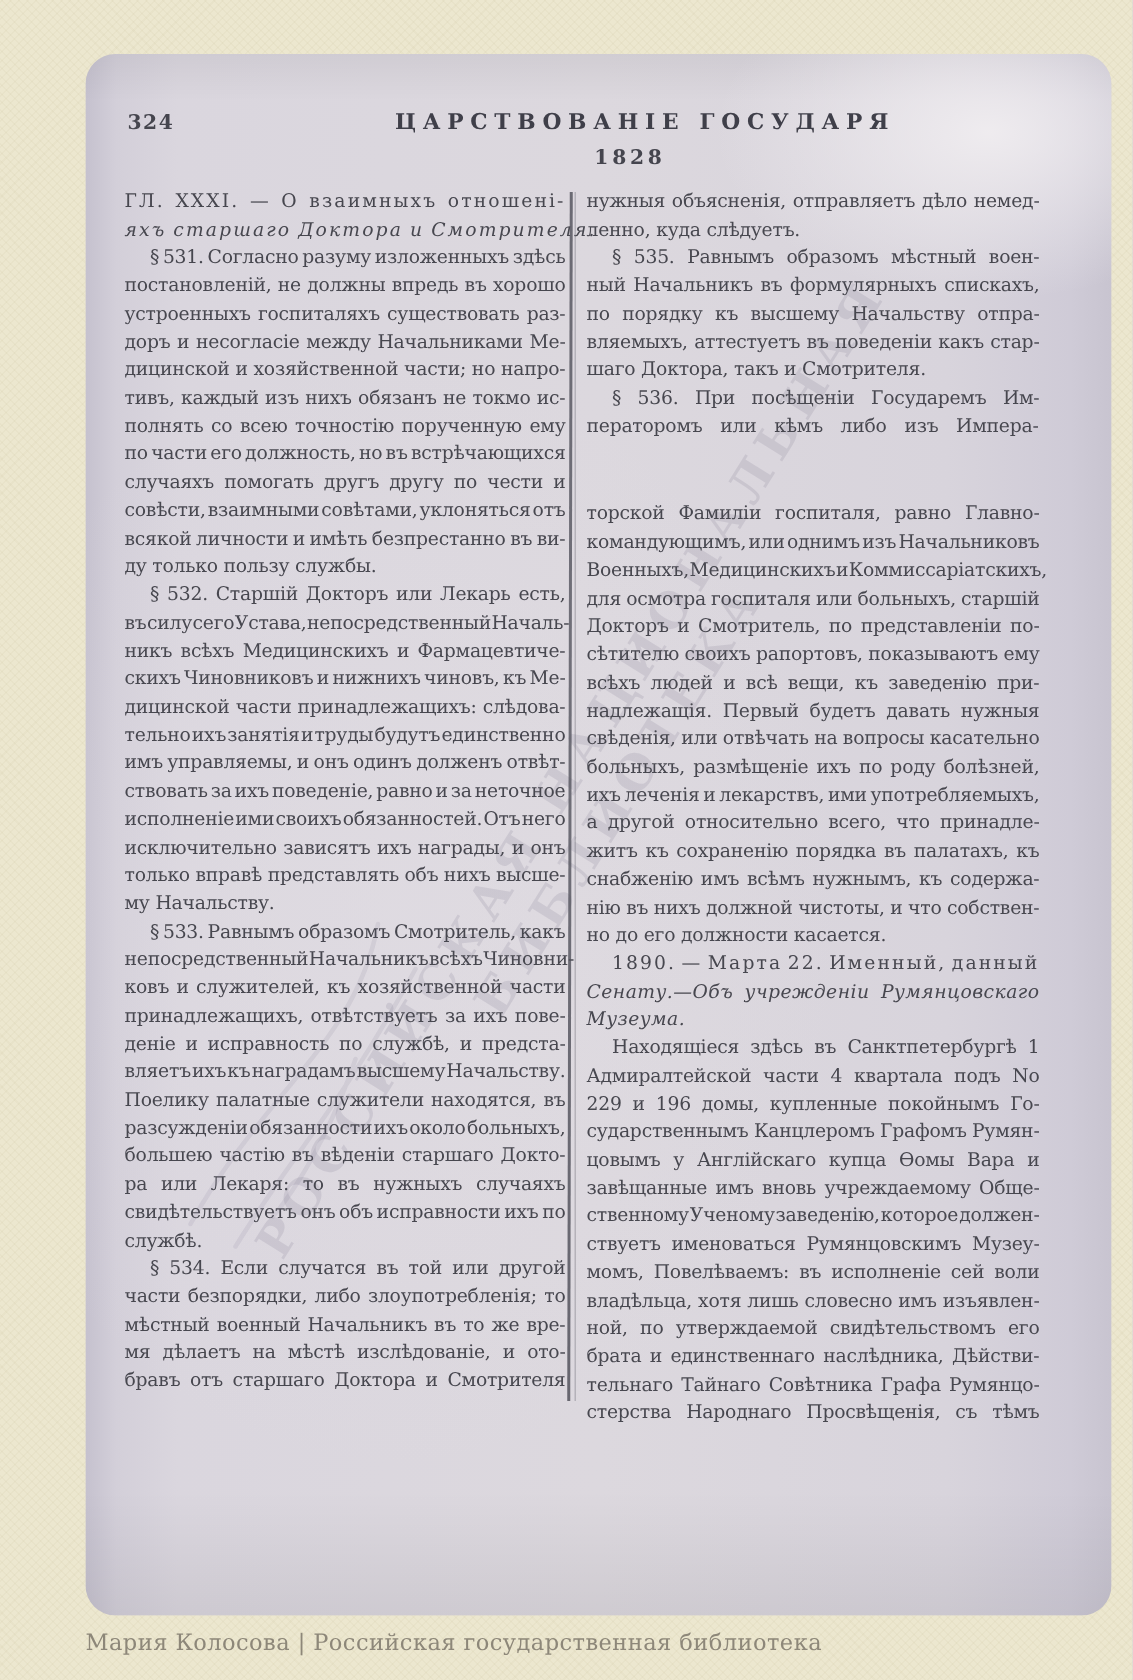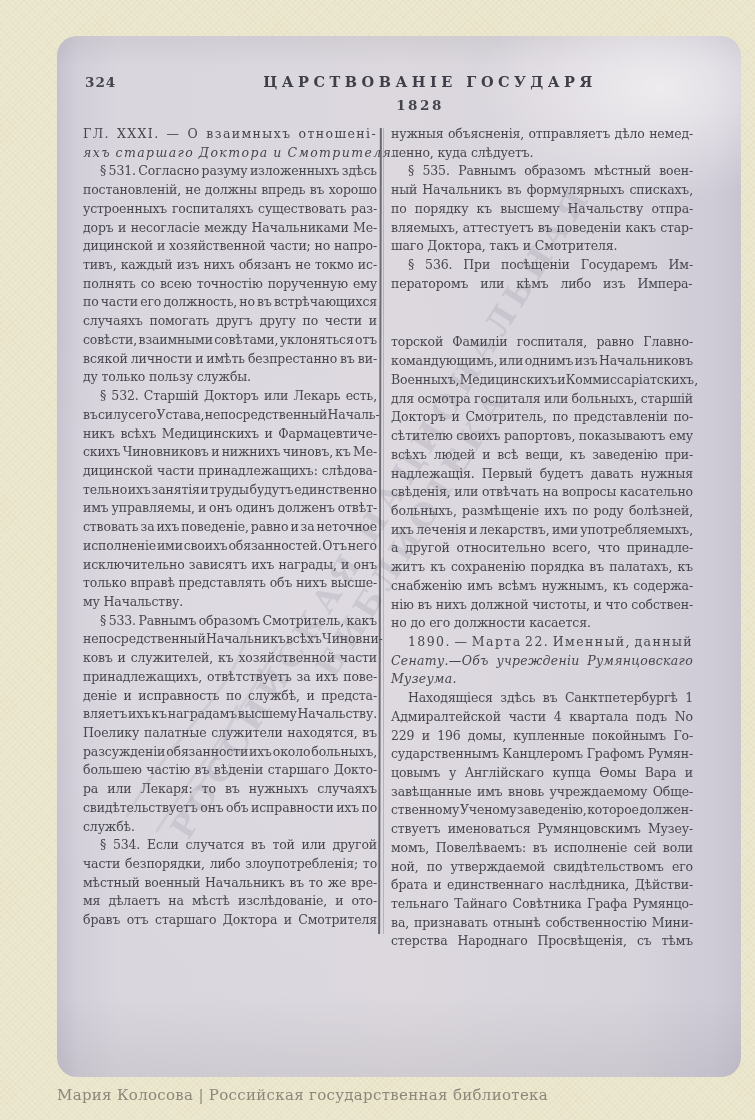--- a/index.html
+++ b/index.html
@@ -137,24 +137,24 @@
       <div class="ln i e"><span>Музеума.</span></div>
       <div class="ln p" style="word-spacing: 3.63px;"><span>Находящіеся здѣсь въ Санктпетербургѣ 1</span></div>
       <div class="ln" style="word-spacing: 4.02px;"><span>Адмиралтейской части 4 квартала подъ No</span></div>
       <div class="ln" style="word-spacing: 3.46px;"><span>229 и 196 домы, купленные покойнымъ Го-</span></div>
       <div class="ln" style="word-spacing: -0.25px;"><span>сударственнымъ Канцлеромъ Графомъ Румян-</span></div>
       <div class="ln" style="word-spacing: 4.74px;"><span>цовымъ у Англійскаго купца Ѳомы Вара и</span></div>
       <div class="ln" style="word-spacing: 1.72px;"><span>завѣщанные имъ вновь учреждаемому Обще-</span></div>
       <div class="ln" style="word-spacing: -3.21px;"><span>ственному Ученому заведенію, которое должен-</span></div>
       <div class="ln" style="word-spacing: 3.34px;"><span>ствуетъ именоваться Румянцовскимъ Музеу-</span></div>
       <div class="ln" style="word-spacing: 2.83px;"><span>момъ, Повелѣваемъ: въ исполненіе сей воли</span></div>
+      <div class="ln" style="word-spacing: 0.19px;"><span>владѣльца, хотя лишь словесно имъ изъявлен-</span></div>
       <div class="ln" style="word-spacing: 4.36px;"><span>ной, по утверждаемой свидѣтельствомъ его</span></div>
       <div class="ln" style="word-spacing: 1.75px;"><span>брата и единственнаго наслѣдника, Дѣйстви-</span></div>
       <div class="ln" style="word-spacing: 1.6px;"><span>тельнаго Тайнаго Совѣтника Графа Румянцо-</span></div>
-      <div class="ln" style="word-spacing: 1.12px;"><span>ва, признавать отнынѣ собственностію Мини-</span></div>
       <div class="ln" style="word-spacing: 6.13px;"><span>стерства Народнаго Просвѣщенія, съ тѣмъ</span></div>
     </div>
 
   <svg class="hand" width="260" height="280" viewBox="0 0 260 280">
     <path d="M40 240 C 90 150, 150 120, 165 40 M70 255 C 110 190, 135 170, 190 70 M95 235 C 120 205, 140 160, 150 130" fill="none" stroke="#6b6680" stroke-opacity="0.14" stroke-width="3" stroke-linecap="round"></path>
   </svg>
 </div>
 
 <div class="footer">Мария Колосова | Российская государственная библиотека</div>
 

